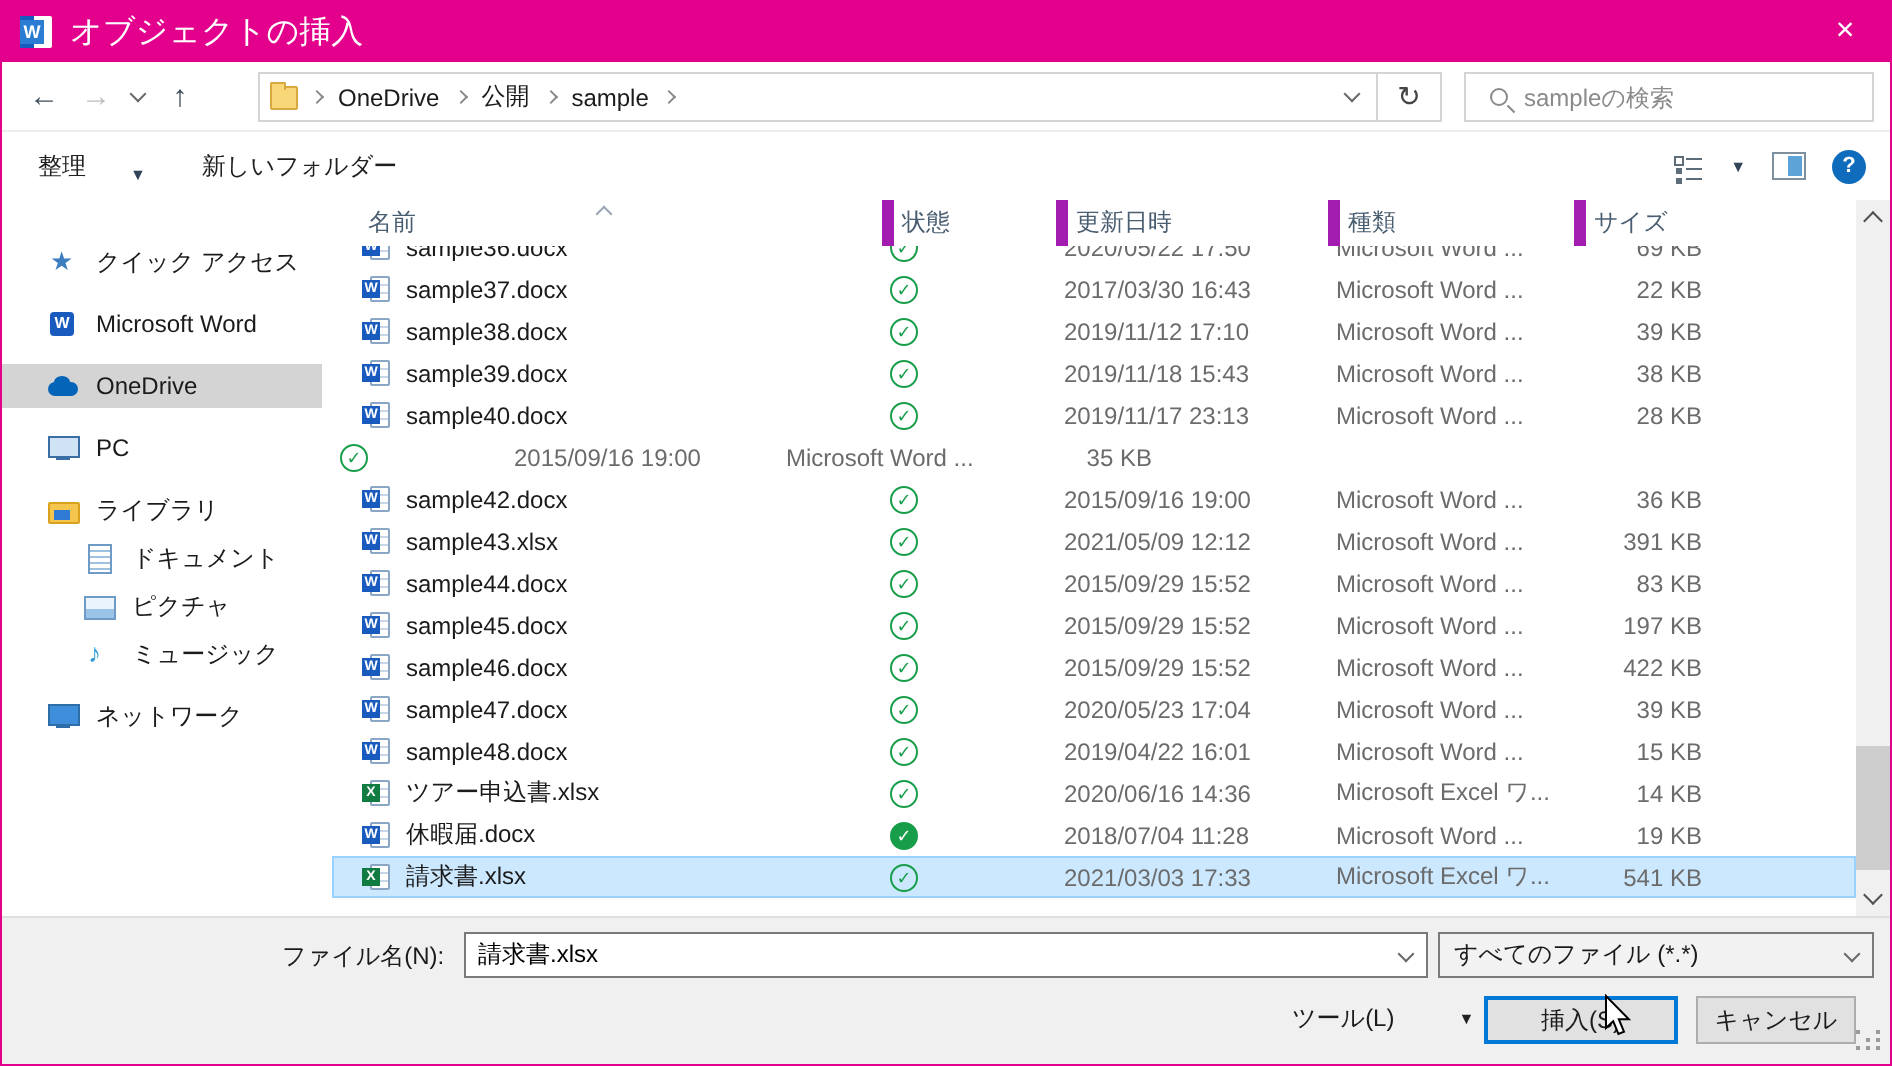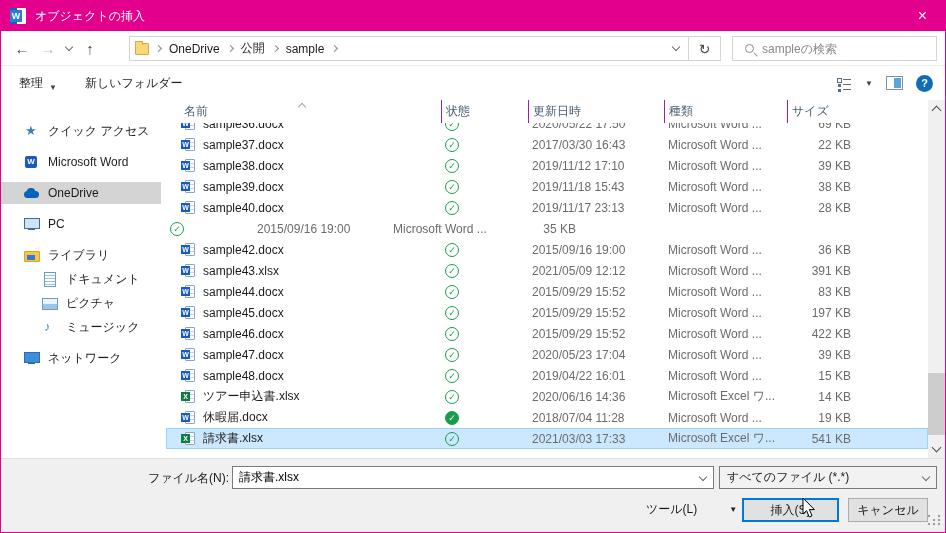--- a/index.html
+++ b/index.html
@@ -8,21 +8,21 @@
 }
 *{box-sizing:border-box;margin:0;padding:0;font-family:"Liberation Sans","DejaVu Sans",sans-serif}
 body{width:946px;height:533px;overflow:hidden;background:#fff}
 .window{position:relative;width:946px;height:533px;border:1px solid var(--accent);background:#fff}
 
 
 .titlebar{height:30px;background:var(--accent);display:flex;align-items:center;color:#fff}
 .app-icon{width:16px;height:16px;margin-left:9px;position:relative;background:#fff;border-radius:1px}
 .app-icon::before{content:"";position:absolute;left:0;top:0;width:7px;height:16px;background:#185abd}
 .app-icon::after{content:"W";position:absolute;left:0px;top:2px;width:12px;height:12px;background:#2b7cd3;color:#fff;font-size:9px;font-weight:bold;line-height:12px;text-align:center}
-.title-text{margin-left:9px;font-size:12px}
+.title-text{margin-left:9px;font-size:16px}
 .close-btn{margin-left:auto;width:45px;height:30px;display:flex;align-items:center;justify-content:center;font-size:16px;color:#fff}
 
 
 .navbar{position:relative;height:35px;background:#fff;border-bottom:1px solid #ececec}
 .nav-icons{position:absolute;left:8px;top:0;height:35px;display:flex;align-items:center}
 .nav-btn{width:26px;text-align:center;font-size:15px;color:#3e4c5a}
 .nav-btn.disabled{color:#bdbdbd}
 .chev{display:inline-block;width:6px;height:6px;border-right:1px solid #6a6a6a;border-bottom:1px solid #6a6a6a;transform:rotate(45deg)}
 .nav-chev{width:16px;display:flex;justify-content:center;align-items:center;padding-bottom:3px}
 .addressbar{position:absolute;left:128px;top:5px;width:592px;height:25px;border:1px solid #d4d4d4;display:flex;align-items:center;background:#fff;font-size:12px;color:#1b1b1b}
@@ -35,21 +35,21 @@
 .addr-divider{width:1px;height:100%;background:#d4d4d4}
 .refresh-btn{width:31px;height:100%;display:flex;align-items:center;justify-content:center;font-size:14px;color:#444}
 .searchbox{position:absolute;left:731px;top:5px;width:205px;height:25px;border:1px solid #d4d4d4;display:flex;align-items:center;background:#fff}
 .mag{width:9px;height:9px;border:1px solid #8a8a8a;border-radius:50%;position:relative;margin:0 8px 0 12px;flex:none}
 .mag::after{content:"";position:absolute;width:5px;height:1px;background:#8a8a8a;transform:rotate(45deg);left:7px;top:9px}
 .searchbox input{border:none;outline:none;flex:1;font-size:12px;color:#1b1b1b;min-width:0}
 .searchbox input::placeholder{color:#8a8a8a}
 
 
 .commandbar{position:relative;height:34px;background:#fff;display:flex;align-items:center;font-size:12px;color:#1f1f1f}
-.cmd-item{display:flex;align-items:flex-end;gap:6px;padding:4px 6px}
+.cmd-item{display:flex;align-items:flex-end;gap:22px;padding:4px 6px}
 .cmd-organize{margin-left:12px}
 .cmd-newfolder{margin-left:16px}
 .dd-arrow{font-size:8px;color:#33445a}
 .cmd-right{position:absolute;right:12px;top:0;height:34px;display:flex;align-items:center;gap:13px}
 .icon-details{position:relative;width:16px;height:13px}
 .icon-details::before{content:"";position:absolute;left:1px;top:1px;width:3px;height:3px;border:1px solid #5d6c79;box-shadow:0 5px 0 -1px #5d6c79,0 10px 0 -1px #5d6c79}
 .icon-details::after{content:"";position:absolute;left:7px;top:2px;width:8px;height:1px;background:#5d6c79;box-shadow:0 5px 0 #5d6c79,0 10px 0 #5d6c79}
 .icon-pane{position:relative;width:17px;height:14px;border:1px solid #7e8f9e;background:#fff}
 .icon-pane::after{content:"";position:absolute;right:1px;top:1px;width:7px;height:10px;background:#5ea3d8}
 .icon-help{width:17px;height:17px;border-radius:50%;background:var(--help-blue);color:#fff;font-size:11px;font-weight:bold;text-align:center;line-height:17px}
@@ -75,21 +75,21 @@
 .si-videos::before{content:"";position:absolute;left:2px;top:2px;width:12px;height:12px;background:#4a7ab5;border:1px solid #33567f;box-shadow:inset 2px 0 0 #dce9f7,inset -2px 0 0 #dce9f7}
 .si-music::before{content:"♪";position:absolute;left:3px;top:0;font-size:13px;line-height:16px;color:#2e9bd6}
 .si-network::before{content:"";position:absolute;left:1px;top:2px;width:14px;height:9px;background:#3f8edb;border:1px solid #2d6da8}
 .si-network::after{content:"";position:absolute;left:5px;top:12px;width:7px;height:2px;background:#2d6da8}
 
 
 .filelist{position:relative;flex:1;overflow:hidden}
 .list-header{position:relative;display:flex;height:23px;align-items:flex-start;font-size:12px;color:#4a5e71}
 .hc{height:100%;display:flex;align-items:center;padding-left:4px}
 .hc.first{width:280px;padding-left:23px}
-.hc.b{border-left:1px solid #a21caf}
+.hc.b{border-left:6px solid #a21caf}
 .hc-status{width:87px}.hc-date{width:136px}.hc-type{width:123px}.hc-size{width:84px}
 .hc-fill{flex:1;border-left:1px solid #e4e4e4}
 .sort-chev{position:absolute;top:4px;left:138px;width:6px;height:6px;border-left:1px solid #9aa7b3;border-top:1px solid #9aa7b3;transform:rotate(45deg)}
 .rows-viewport{position:absolute;left:0;top:23px;right:17px;bottom:0;overflow:hidden}
 .row{display:flex;align-items:center;height:21px;font-size:12px;color:#6b6b6b;margin:0 0 0 5px}
 .row.clipped{margin-top:-10px}
 .row.selected{background:var(--selection-bg);box-shadow:inset 0 0 0 1px var(--selection-border)}
 .cell{display:flex;align-items:center}
 .c-name{width:275px;padding-left:15px;gap:6px;color:#1b1b1b}
 .c-status{width:87px;padding-left:4px}
@@ -108,21 +108,21 @@
 
 
 .scrollbar{position:absolute;right:0;top:0;width:17px;height:100%;background:#f0f0f0}
 .sb-arrow{position:absolute;left:5px;width:7px;height:7px}
 .sb-up{top:7px;border-left:1px solid #505050;border-top:1px solid #505050;transform:rotate(45deg)}
 .sb-down{bottom:7px;border-right:1px solid #505050;border-bottom:1px solid #505050;transform:rotate(45deg)}
 .sb-thumb{position:absolute;left:0;top:273px;width:17px;height:62px;background:#cdcdcd}
 
 
 .footer{position:relative;height:74px;background:#f0f0f0;border-top:1px solid #dfdfdf;font-size:12px;color:#1b1b1b}
-.fn-label{position:absolute;left:140px;top:11px;width:88px;text-align:right}
+.fn-label{position:absolute;left:140px;top:11px;width:88px;}
 .fn-input{position:absolute;left:231px;top:7px;width:482px;height:23px;border:1px solid #7a7a7a;background:#fff;display:flex;align-items:center}
 .fn-input input{flex:1;border:none;outline:none;font-size:12px;padding-left:6px;min-width:0}
 .fn-chev{width:20px;display:flex;justify-content:center;align-items:center;padding-bottom:2px}
 .ft-select{position:absolute;left:718px;top:7px;width:218px;height:23px;border:1px solid #7a7a7a;background:#f2f2f2;display:flex;align-items:center;padding-left:7px}
 .ft-select .fill{flex:1}
 .tools{position:absolute;left:645px;top:42px;display:flex;align-items:center;gap:32px}
 .btn{position:absolute;top:39px;height:24px;background:#e1e1e1;border:1px solid #adadad;font-size:12px;text-align:center;line-height:22px}
 .btn-insert{left:741px;width:97px;border:1px solid #0078d7;box-shadow:inset 0 0 0 1px #0078d7}
 .btn-cancel{left:847px;width:80px}
 .grip{position:absolute;right:5px;bottom:5px;width:12px;height:12px}

